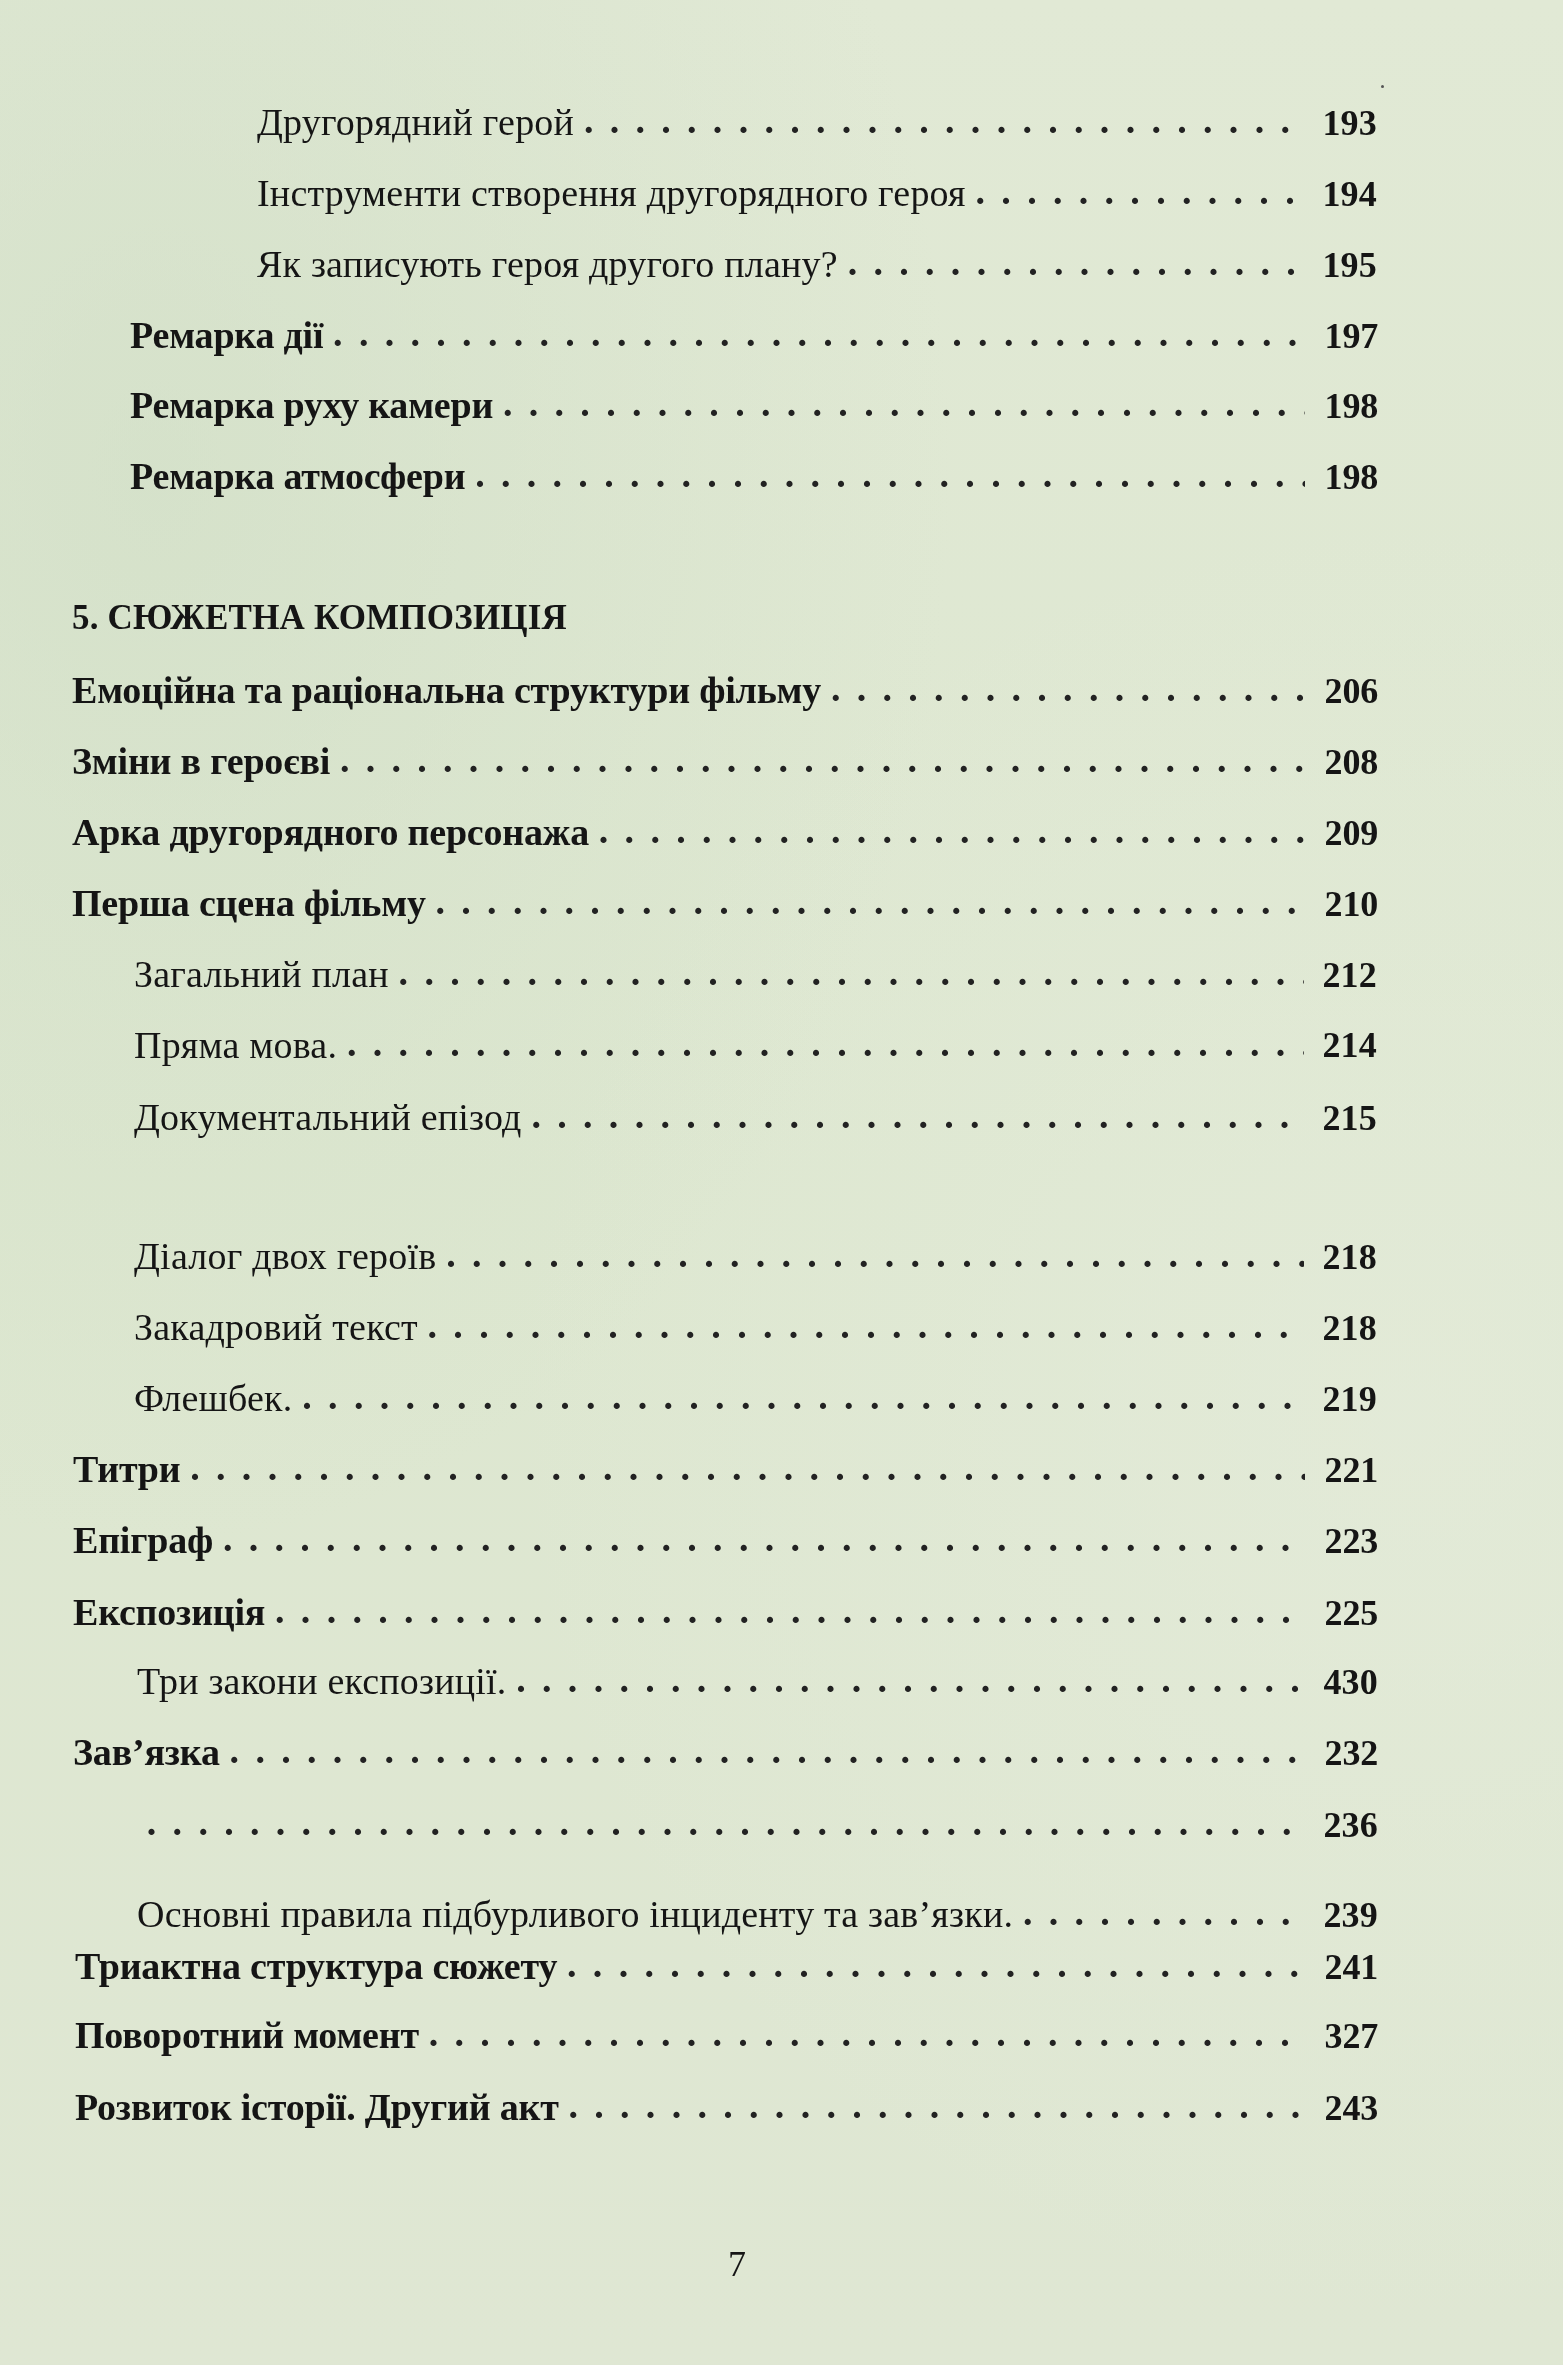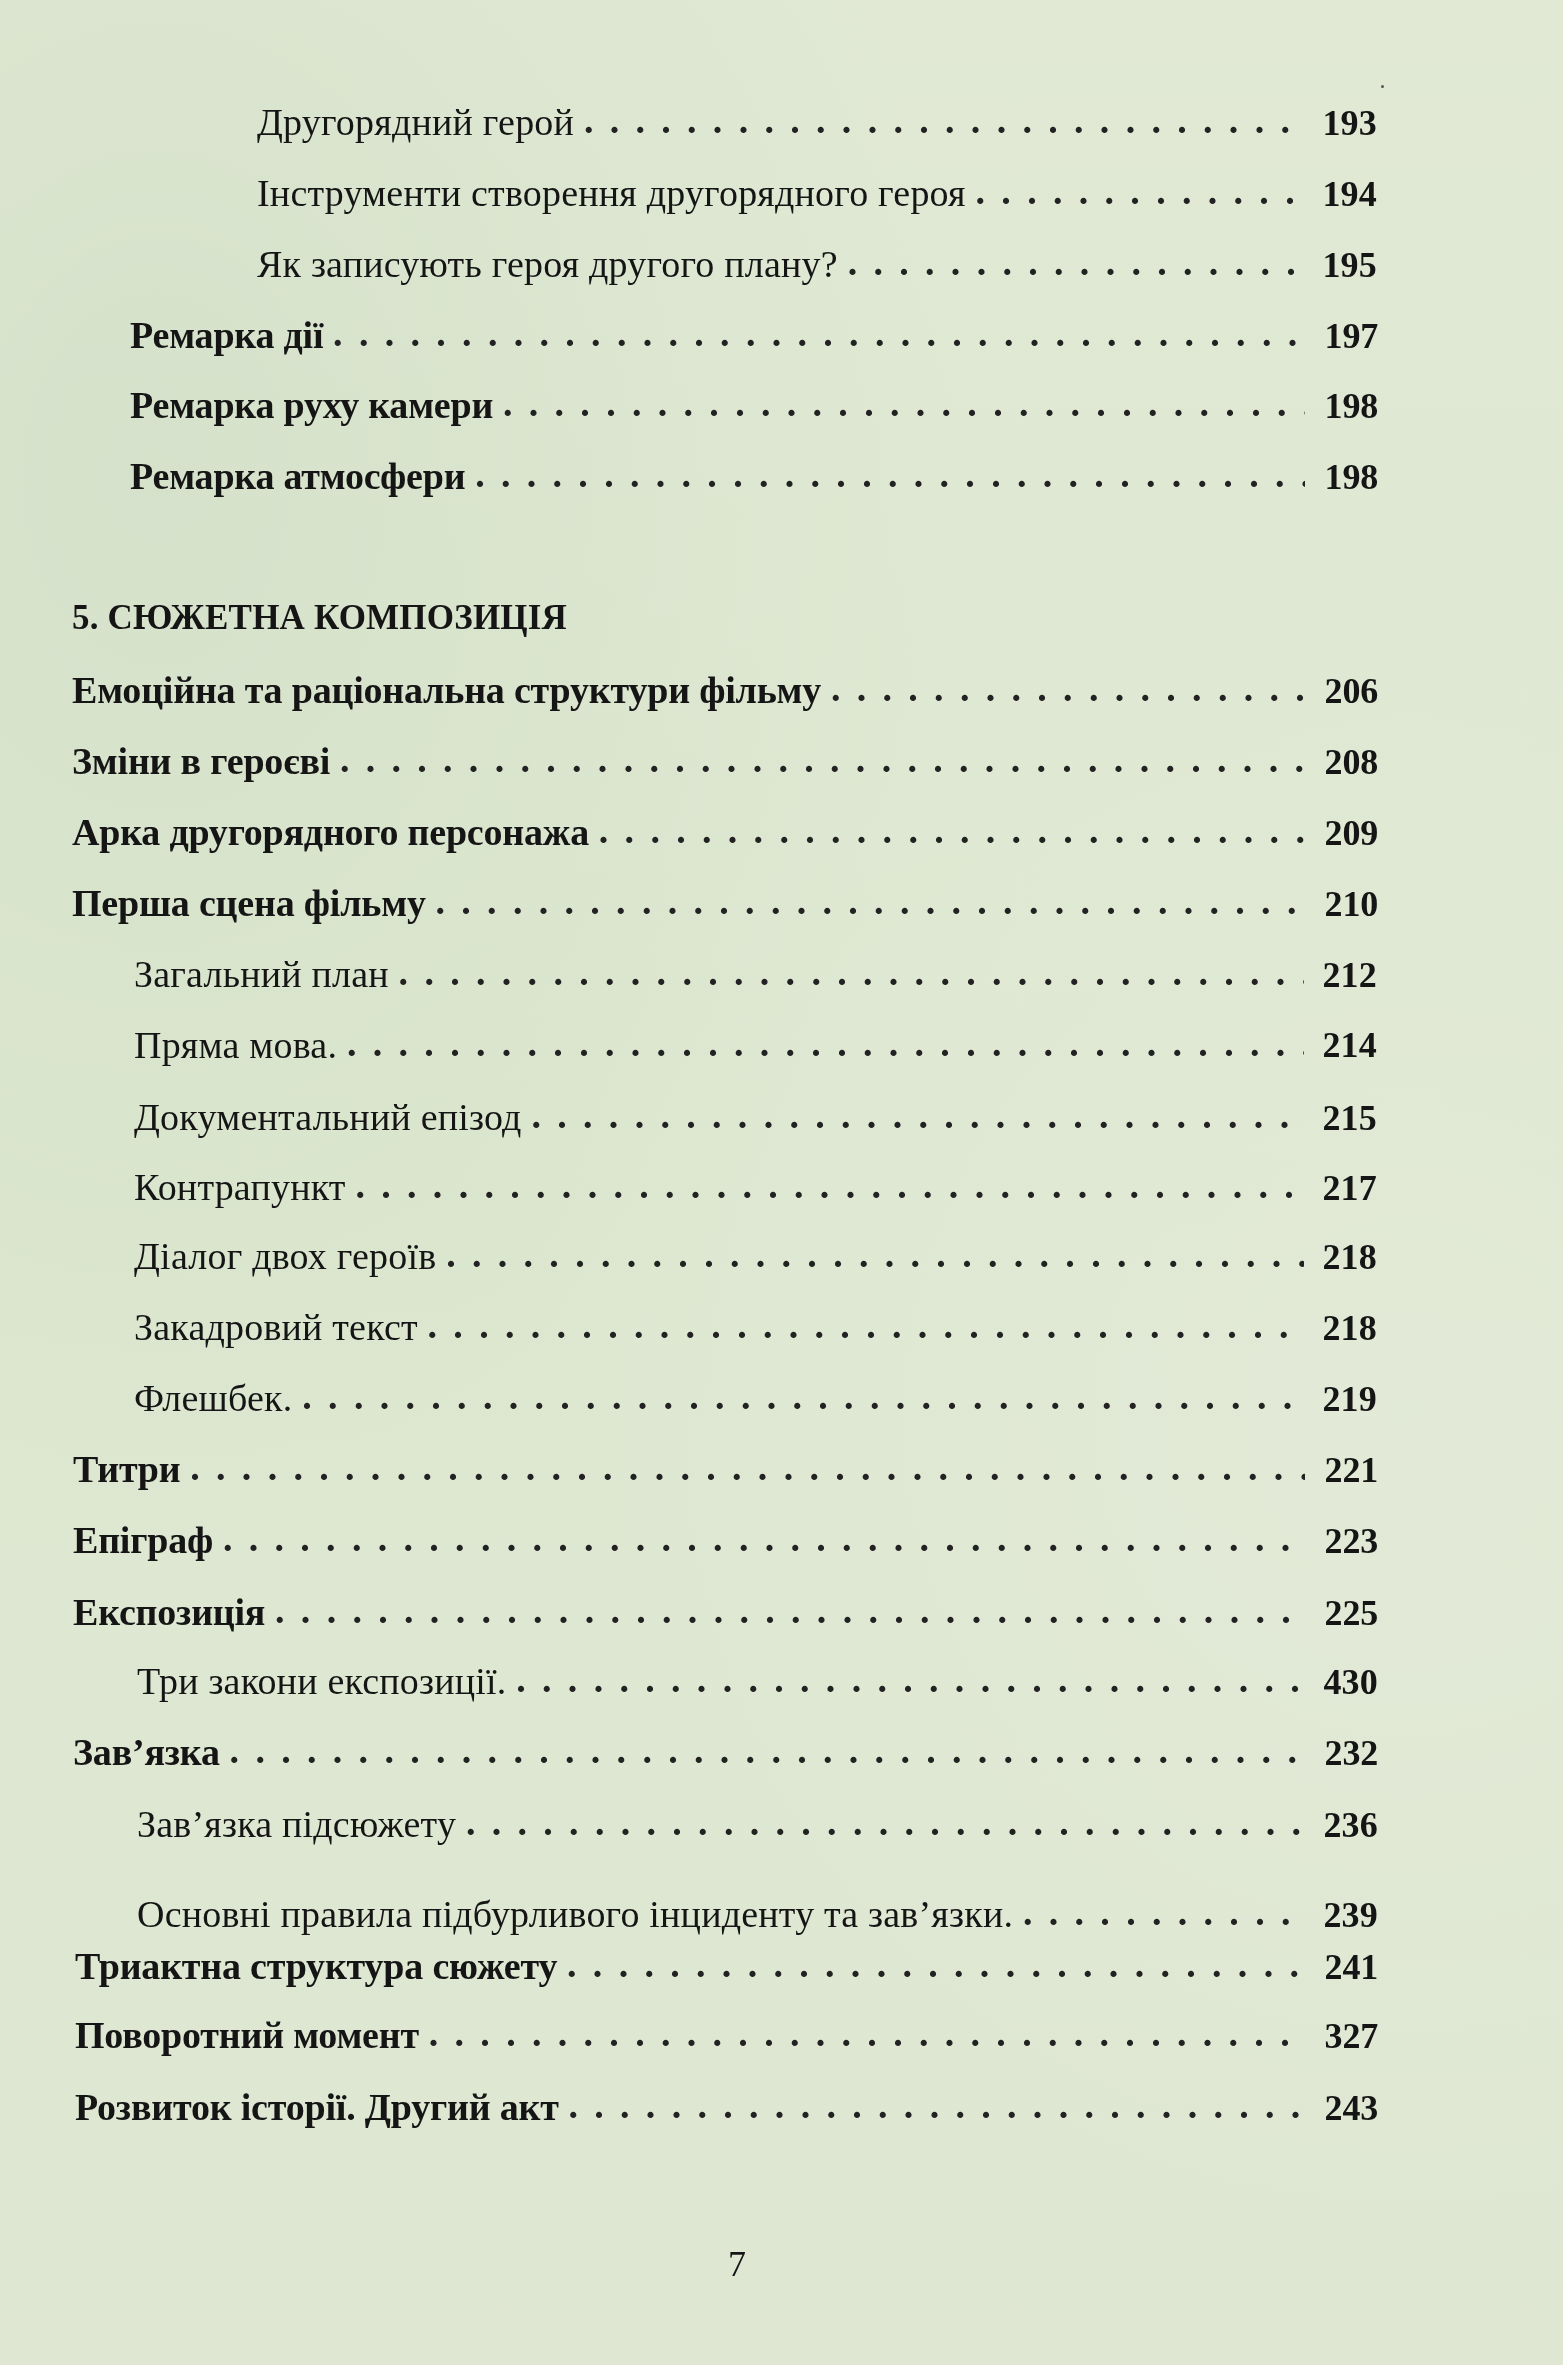--- a/index.html
+++ b/index.html
@@ -165,25 +165,20 @@
   <div class="toc-line level-2" style="left:134px; width:1243px; top:1021px;align-items:center;">
     <span class="toc-title">Пряма мова.</span>
     <span class="toc-leader"></span>
     <span class="toc-page">214</span>
   </div>
   <div class="toc-line level-2" style="left:134px; width:1243px; top:1093px;">
     <span class="toc-title">Документальний епізод</span>
     <span class="toc-leader"></span>
     <span class="toc-page">215</span>
   </div>
-  <div class="toc-line level-2" style="left:134px; width:1243px; top:1163px;">
-    <span class="toc-title">Контрапункт</span>
-    <span class="toc-leader"></span>
-    <span class="toc-page">217</span>
-  </div>
   <div class="toc-line level-2" style="left:134px; width:1243px; top:1232px;">
     <span class="toc-title">Діалог двох героїв</span>
     <span class="toc-leader"></span>
     <span class="toc-page">218</span>
   </div>
   <div class="toc-line level-2" style="left:134px; width:1243px; top:1303px;">
     <span class="toc-title">Закадровий текст</span>
     <span class="toc-leader"></span>
     <span class="toc-page">218</span>
   </div>
@@ -211,21 +206,20 @@
     <span class="toc-title">Три закони експозиції.</span>
     <span class="toc-leader"></span>
     <span class="toc-page">430</span>
   </div>
   <div class="toc-line level-1" style="left:73px; width:1305px; top:1728px;">
     <span class="toc-title">Зав’язка</span>
     <span class="toc-leader"></span>
     <span class="toc-page">232</span>
   </div>
   <div class="toc-line level-2" style="left:137px; width:1241px; top:1800px;">
-    <span class="toc-title">Зав’язка підсюжету</span>
     <span class="toc-leader"></span>
     <span class="toc-page">236</span>
   </div>
   <div class="toc-line level-2" style="left:137px; width:1241px; top:1870px;margin-top:20px;">
     <span class="toc-title">Основні правила підбурливого інциденту та зав’язки.</span>
     <span class="toc-leader"></span>
     <span class="toc-page">239</span>
   </div>
   <div class="toc-line level-1" style="left:75px; width:1303px; top:1942px;">
     <span class="toc-title">Триактна структура сюжету</span>

